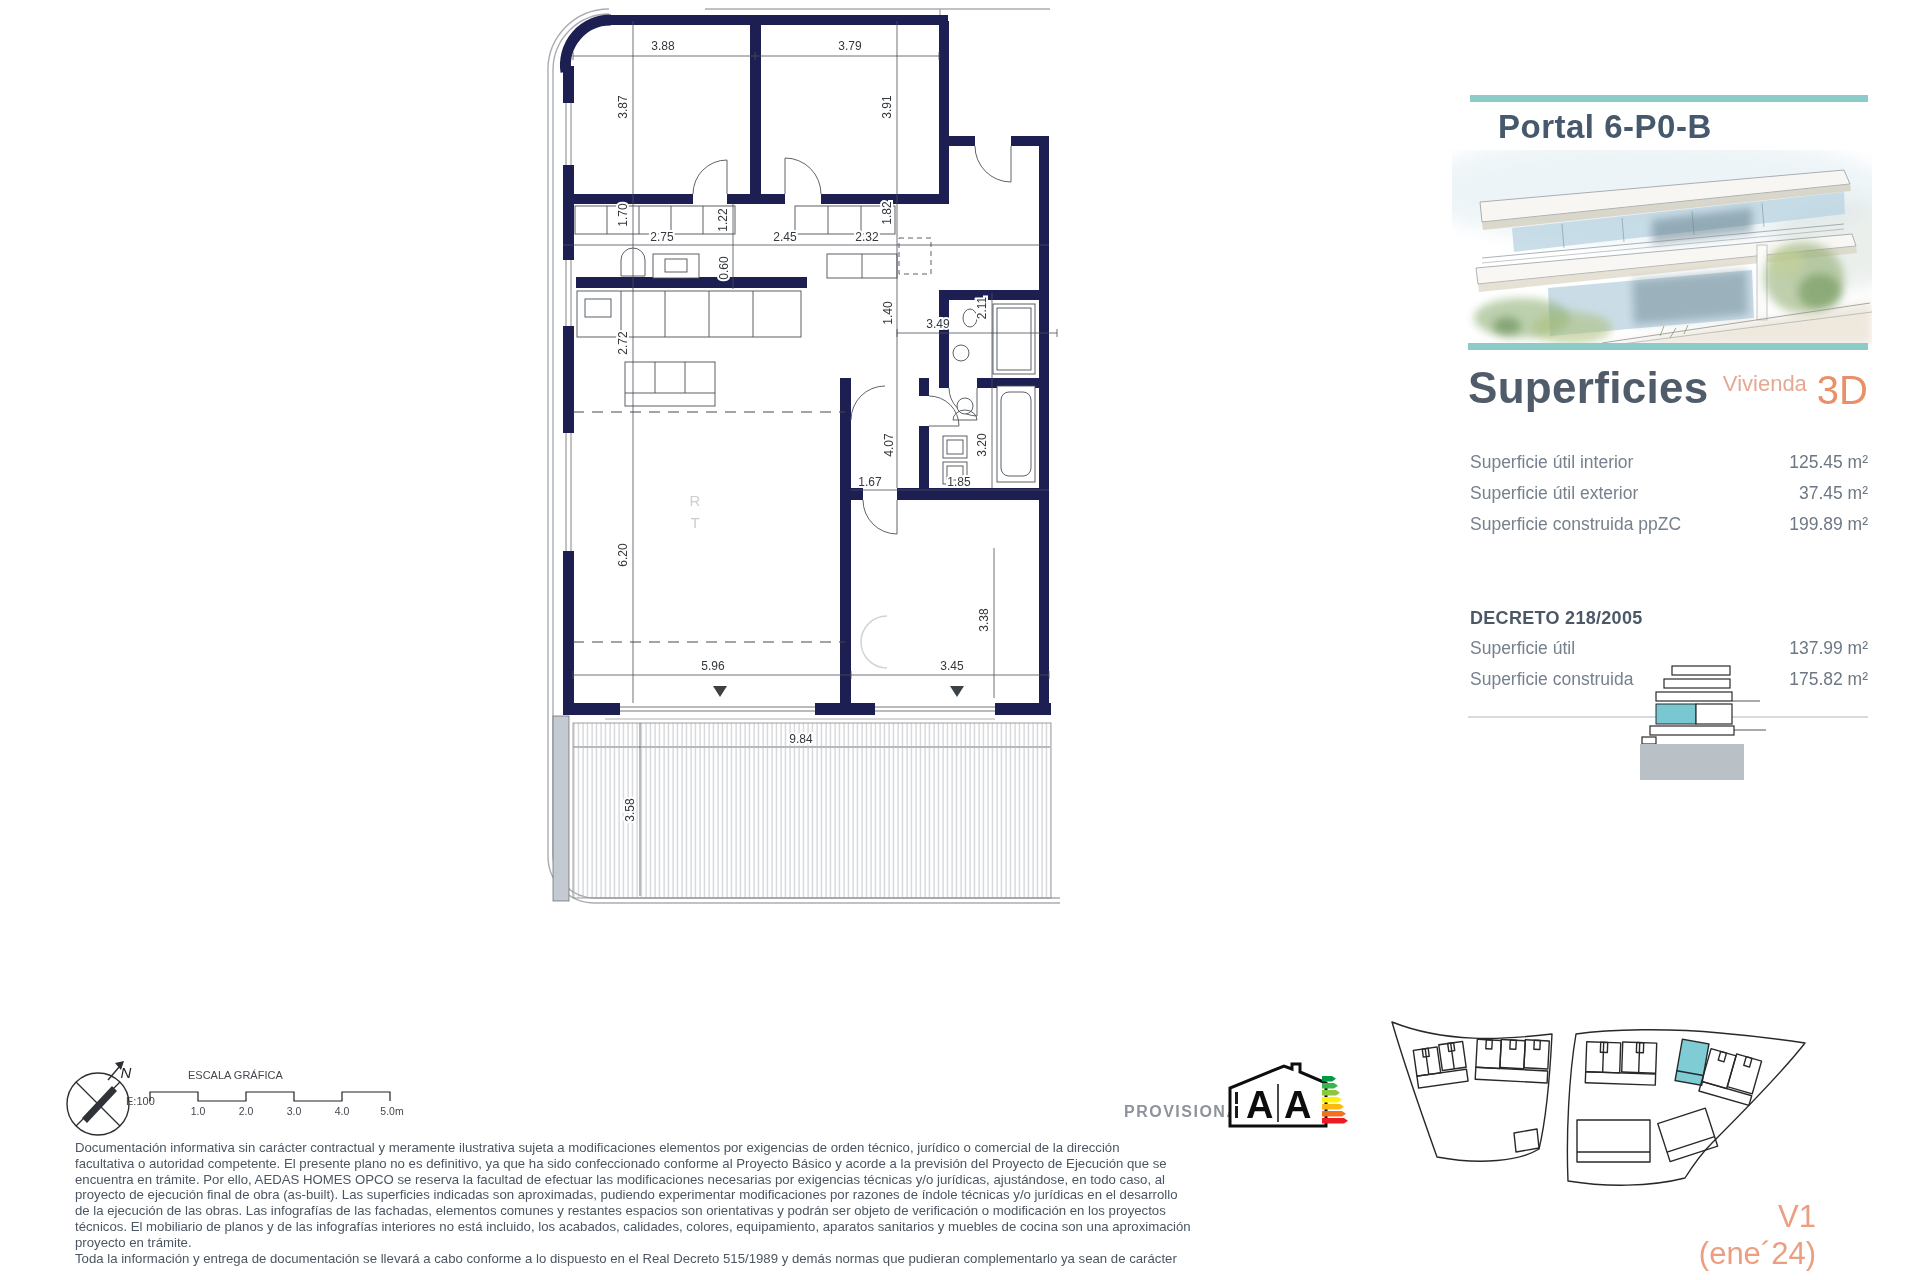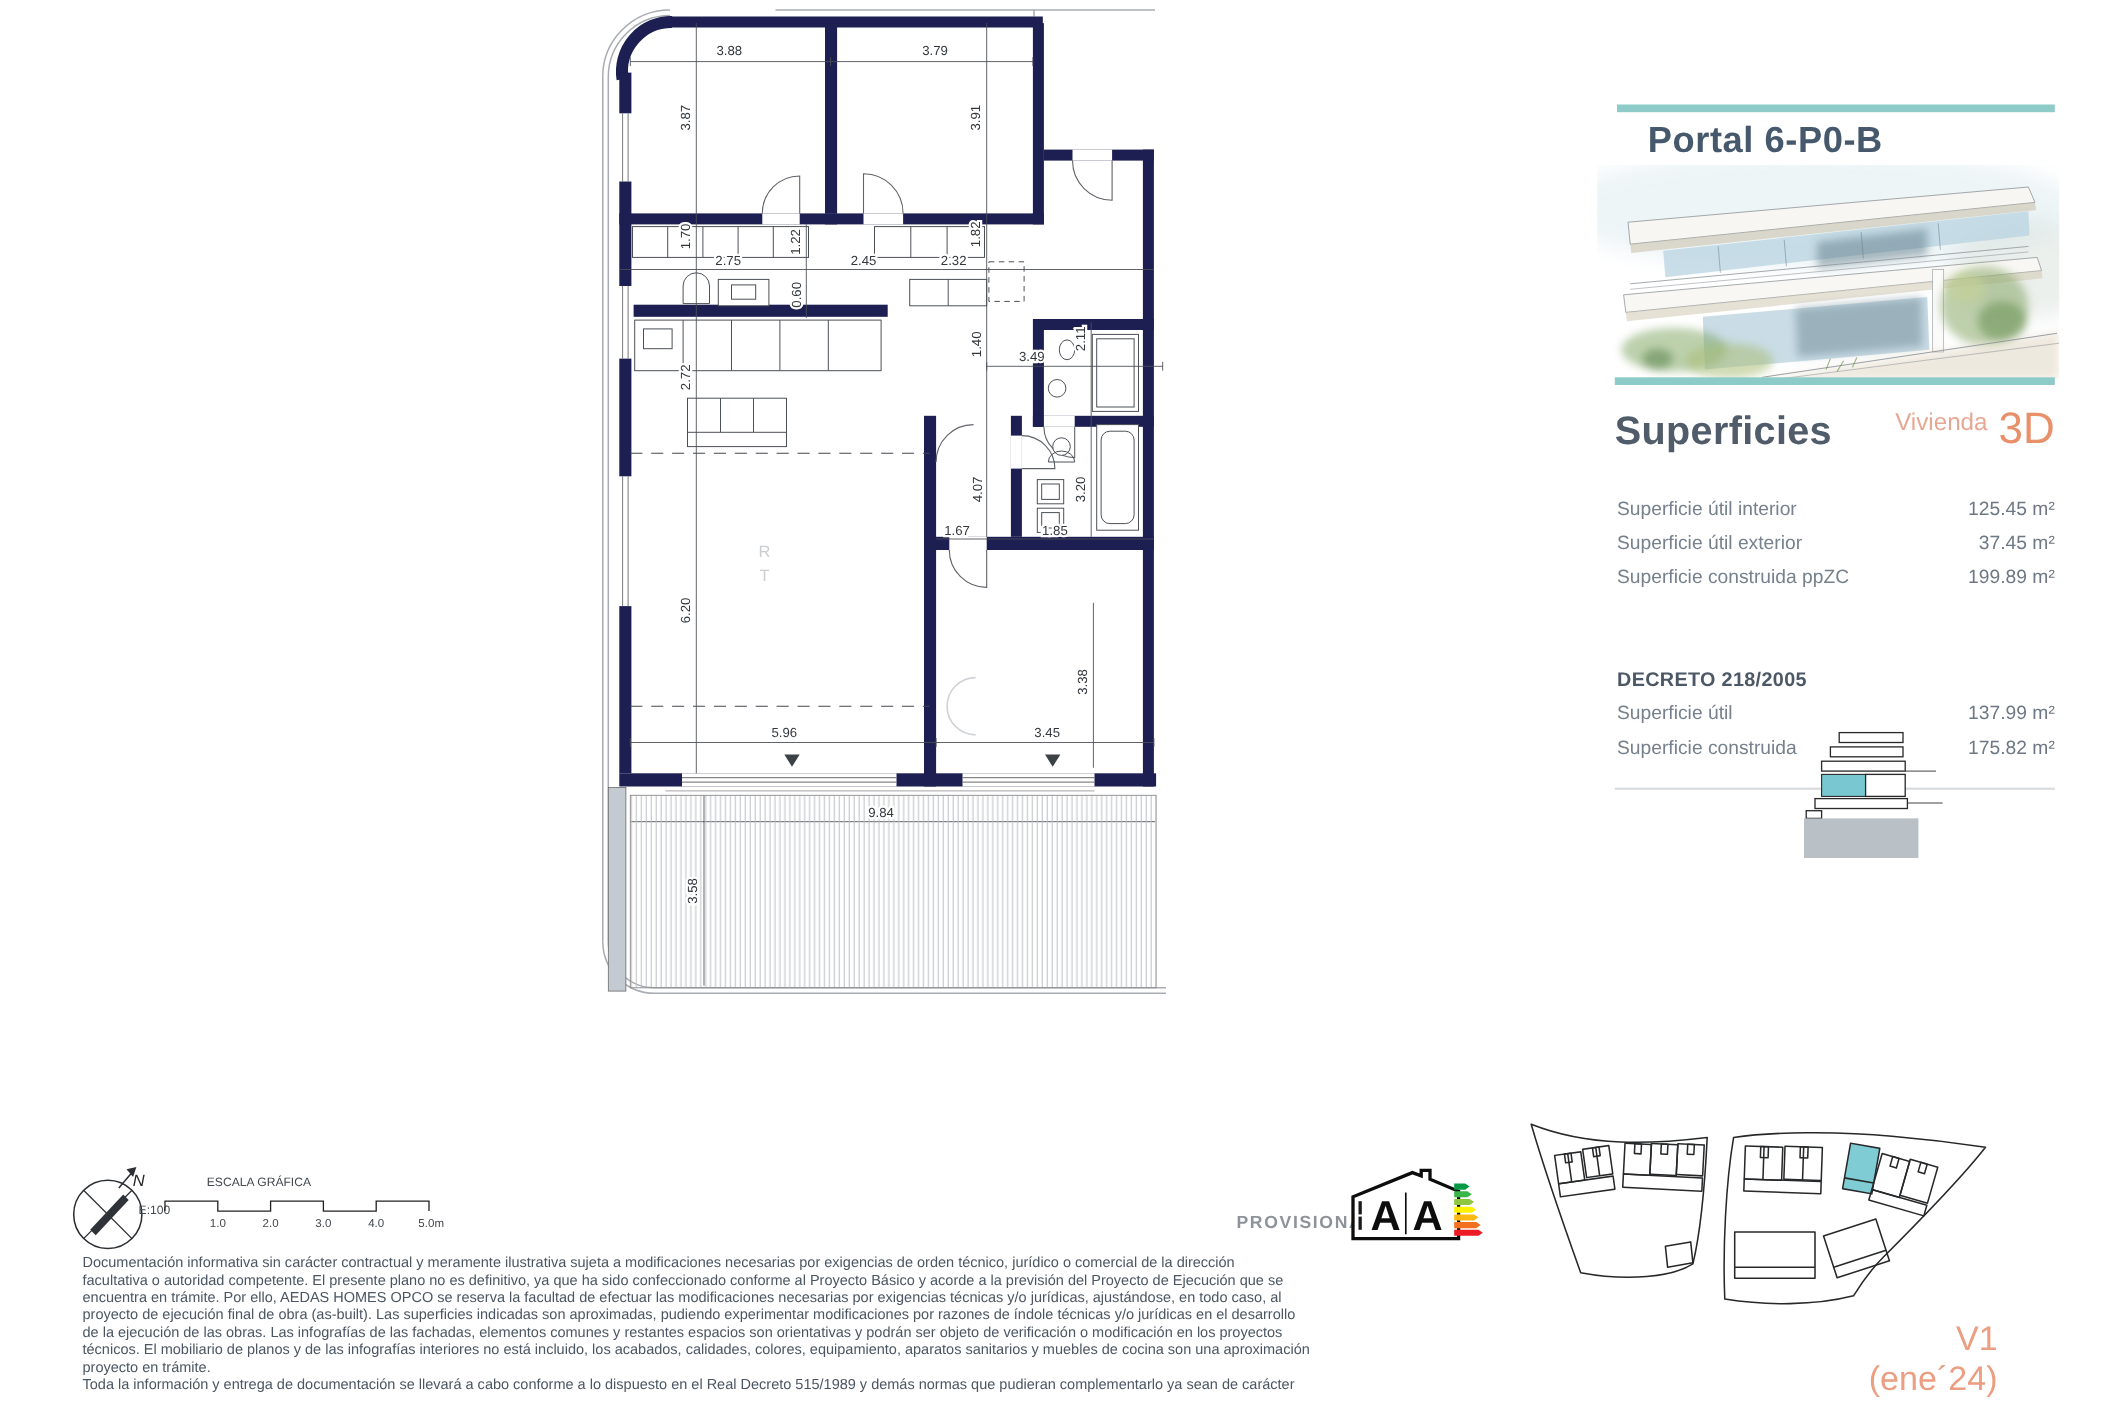--- a/index.html
+++ b/index.html
@@ -4,21 +4,21 @@
 <style>
   html,body{margin:0;padding:0;background:#fff;}
   .page{position:relative;width:1920px;height:1280px;background:#fff;overflow:hidden;
         font-family:"Liberation Sans",sans-serif;color:#44505c;}
   .abs{position:absolute;}
   
   .tealbar{position:absolute;height:7px;background:#8ccbc7;}
   .portal-title{position:absolute;left:1470px;top:108px;font-size:33px;font-weight:bold;
                 color:#46586c;letter-spacing:.5px;margin-left:28px;}
   .sup-head-row{position:absolute;left:1468px;top:358px;width:400px;display:flex;align-items:flex-end;justify-content:space-between;}
-  .sup-heading{font-size:36px;font-weight:bold;color:#515c6a;letter-spacing:.3px;}
+  .sup-heading{font-size:44px;font-weight:bold;color:#515c6a;letter-spacing:.3px;}
   .viv-wrap{display:flex;align-items:center;gap:10px;}
   .viv-label{font-size:22px;color:#e7a893;padding-bottom:4px;}
   .viv-type{font-size:40px;color:#e8906a;margin-top:10px;}
   .sup-rows{position:absolute;left:1470px;top:452px;width:398px;}
   .sup-row{display:flex;justify-content:space-between;font-size:17.5px;color:#76818d;margin-bottom:10px;}
   .sup-row .val{color:#6d7884;}
   .decreto-head{position:absolute;left:1470px;top:608px;font-size:18px;font-weight:bold;color:#4d5866;letter-spacing:.3px;}
   .decreto-rows{position:absolute;left:1470px;top:638px;width:398px;}
   .divider{position:absolute;left:1468px;top:716px;width:400px;height:2px;background:#d8dbde;}
   .version{position:absolute;right:104px;top:1198px;text-align:right;color:#eb9e82;
@@ -416,21 +416,21 @@
       <polygon points="100,27 112,27 116,29.7 112,32.5 100,32.5" fill="#39b54a"></polygon>
       <polygon points="100,34 114,34 118,36.7 114,39.5 100,39.5" fill="#8dc63f"></polygon>
       <polygon points="100,41 116,41 120,43.7 116,46.5 100,46.5" fill="#fff200"></polygon>
       <polygon points="100,48 118,48 122,50.7 118,53.5 100,53.5" fill="#fdb913"></polygon>
       <polygon points="100,55 120,55 124,57.7 120,60.5 100,60.5" fill="#f37021"></polygon>
       <polygon points="100,62 122,62 126,64.7 122,67.5 100,67.5" fill="#ed1c24"></polygon>
     </g>
   </svg>
 
   <div class="disclaimer">
-    <div>Documentación informativa sin carácter contractual y meramente ilustrativa sujeta a modificaciones necesarias por exigencias de orden técnico, jurídico o comercial de la dirección</div>
+    <div>Documentación informativa sin carácter contractual y meramente ilustrativa sujeta a modificaciones elementos por exigencias de orden técnico, jurídico o comercial de la dirección</div>
     <div>facultativa o autoridad competente. El presente plano no es definitivo, ya que ha sido  confeccionado conforme al Proyecto Básico y acorde a la previsión del Proyecto de Ejecución que se</div>
     <div>encuentra en trámite. Por ello, AEDAS HOMES OPCO se reserva la facultad de efectuar las modificaciones necesarias por exigencias técnicas y/o jurídicas, ajustándose, en todo caso, al</div>
     <div>proyecto de ejecución final de obra (as-built). Las superficies indicadas son aproximadas, pudiendo experimentar modificaciones por razones de índole técnicas y/o jurídicas en el desarrollo</div>
     <div>de la ejecución de las obras. Las infografías de las fachadas, elementos comunes y restantes espacios son orientativas y podrán ser objeto de verificación o modificación en los proyectos</div>
     <div>técnicos. El mobiliario de planos y de las infografías interiores no está incluido, los acabados, calidades, colores, equipamiento, aparatos sanitarios y muebles de cocina son una aproximación</div>
     <div>proyecto en trámite.</div>
     <div>Toda la información y entrega de documentación se llevará a cabo conforme a lo dispuesto en el Real Decreto 515/1989 y demás normas que pudieran complementarlo ya sean de carácter</div>
   </div>
 
 </div>

